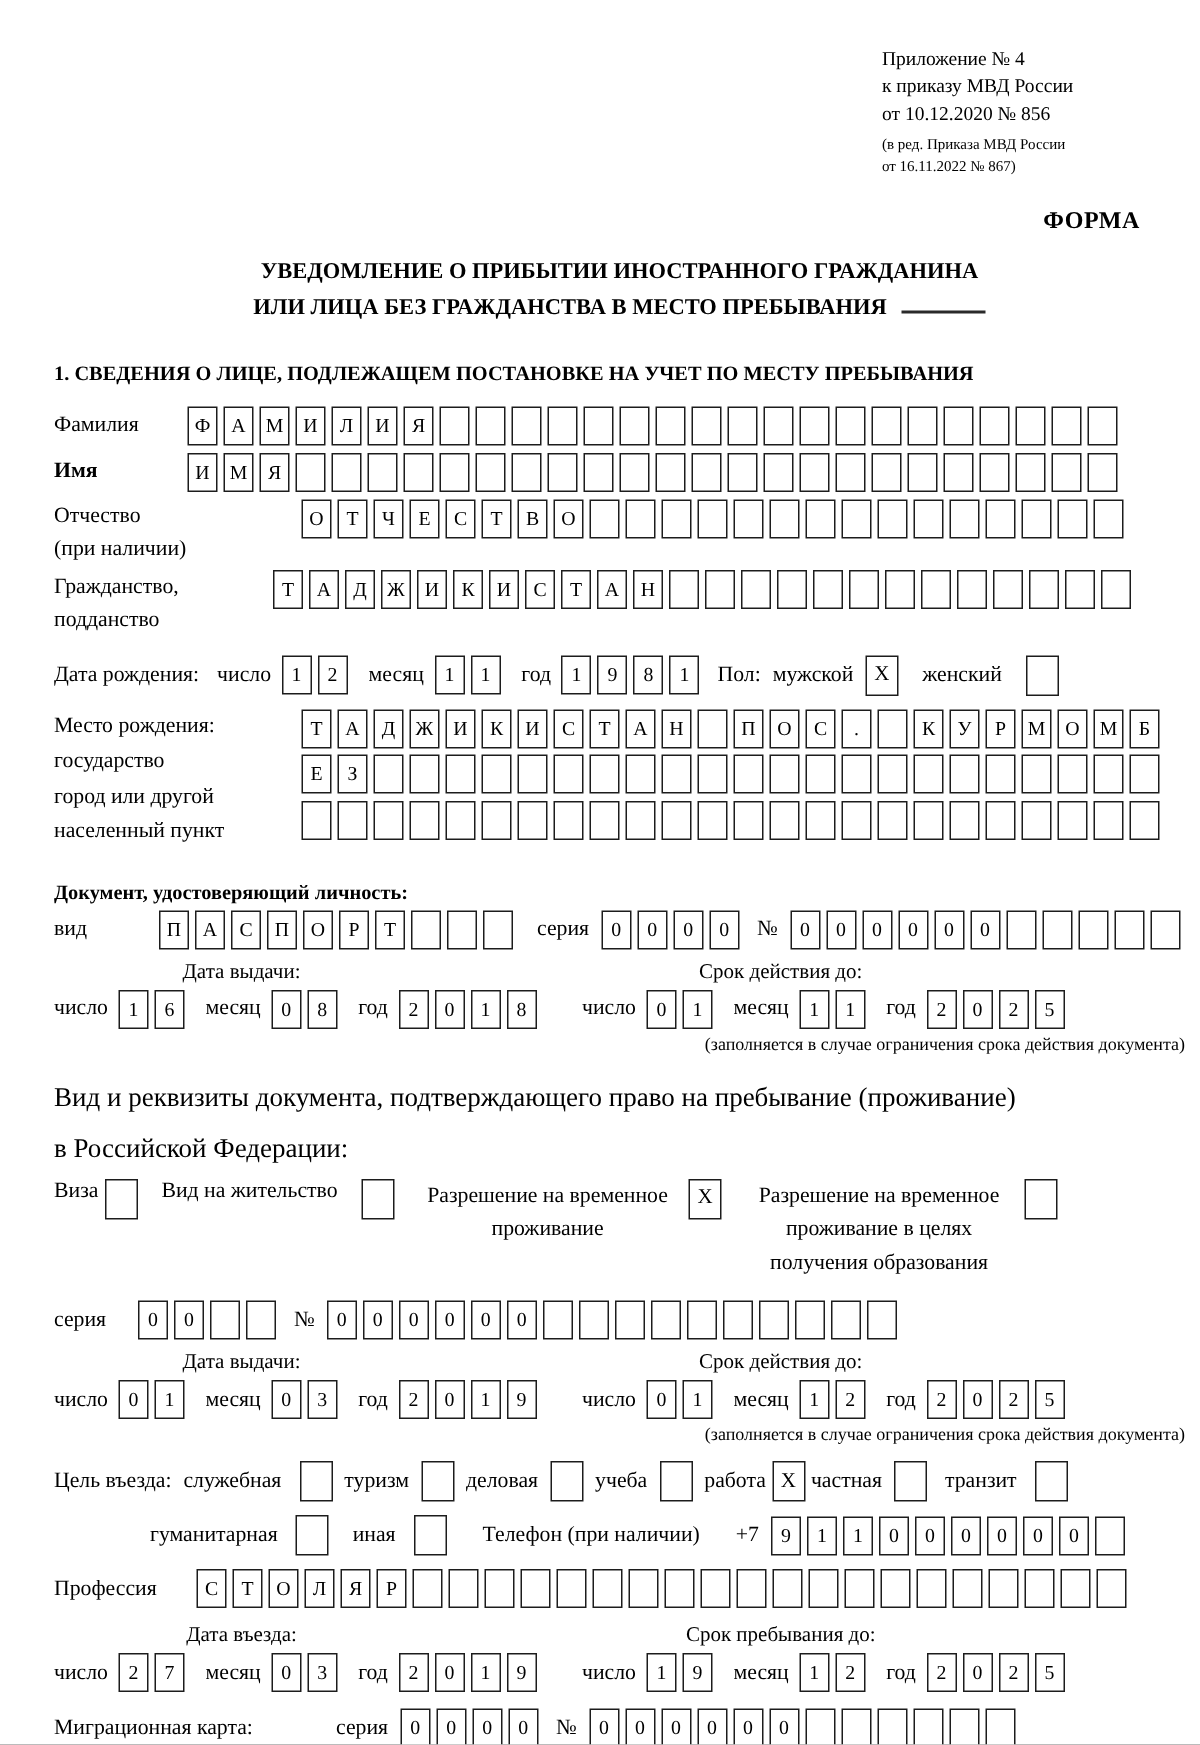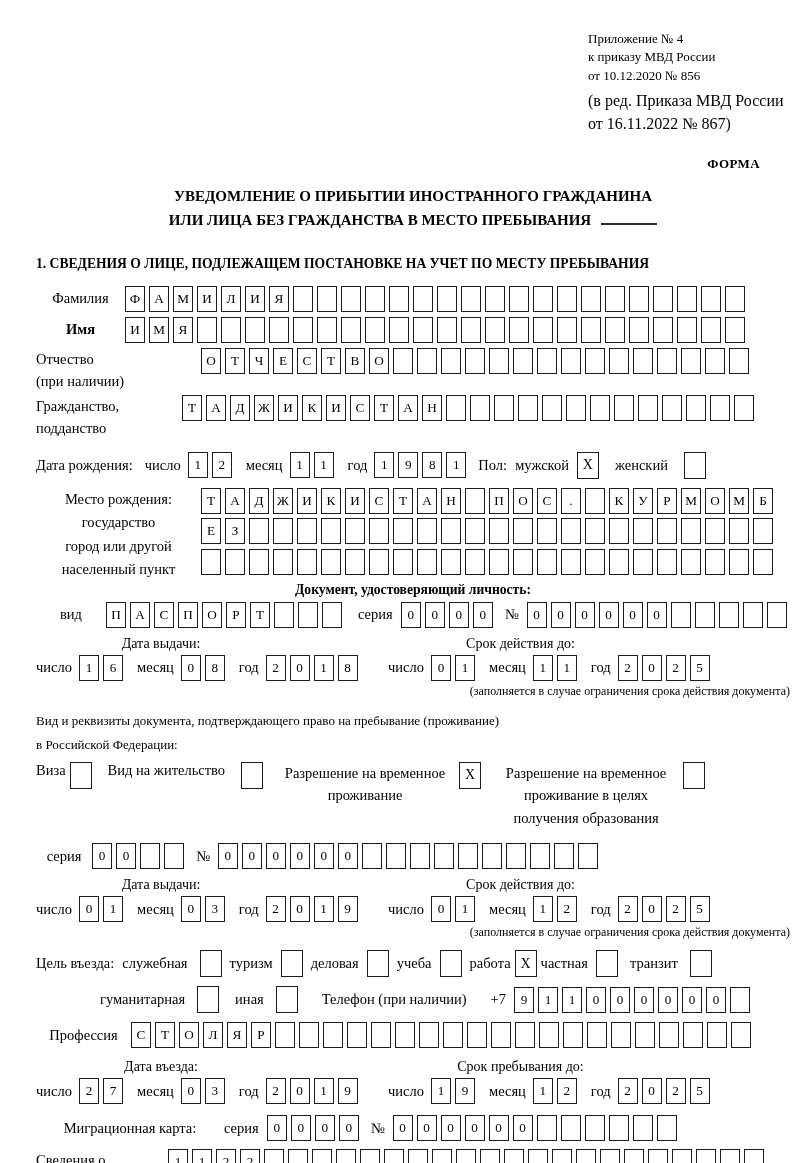--- a/index.html
+++ b/index.html
@@ -1,45 +1,45 @@
 <!DOCTYPE html>
 <html><head>
 <meta charset="utf-8">
 <style>
   html,body{margin:0;padding:0;background:#888;}
   .page{position:relative;width:800px;height:1163px;background:#fff;color:#000;
         font-family:"Liberation Serif",serif;box-sizing:border-box;
         padding:30px 10px 0 36px;overflow:hidden;}
   .appendix{margin-left:552px;font-size:13px;line-height:1.42;}
-  .edition{margin-left:552px;font-size:16px;line-height:1.42;margin-top:5px;}
-  .forma{font-weight:bold;text-align:right;padding-right:30px;font-size:13px;margin-top:20px;letter-spacing:.4px;}
+  .edition{margin-left:552px;font-size:10px;line-height:1.42;margin-top:5px;}
+  .forma{font-weight:bold;text-align:right;padding-right:30px;font-size:16px;margin-top:20px;letter-spacing:.4px;}
   .title{text-align:center;font-weight:bold;font-size:15px;margin-top:12px;line-height:1.6;}
   .uline{display:inline-block;width:56px;border-bottom:2px solid #2a2a2a;height:.9em;margin-left:10px;}
   .sec{font-weight:bold;font-size:13.6px;margin-top:24px;margin-bottom:14px;}
   .row{display:flex;align-items:center;margin-top:5px;font-size:14.5px;}
   .row.top{align-items:flex-start;}
-  .lbl{flex:0 0 auto;text-align:center;}
+  .lbl{flex:0 0 auto;}
   .lblcol{flex:0 0 auto;line-height:1.55;}
   .cells{display:inline-flex;flex:0 0 auto;}
   .cell{width:20px;height:26px;border:1.5px solid #1c1c1c;margin-right:4px;display:inline-flex;
         align-items:center;justify-content:center;font-size:13.2px;box-sizing:border-box;flex:0 0 auto;background:#fff;}
   .cb{width:22px;height:27px;border:1.5px solid #1c1c1c;display:inline-flex;align-items:center;
       justify-content:center;font-size:14px;box-sizing:border-box;flex:0 0 auto;background:#fff;}
   .stack{display:flex;flex-direction:column;}
   .stack .cells{margin-top:4.5px;}
-  .center-bold{font-weight:bold;text-align:center;font-size:13.6px;margin-top:0;}
+  .center-bold{font-weight:bold;font-size:13.6px;margin-top:20px;}
   .date-pair{display:flex;margin-top:8px;font-size:14.5px;}
   .date-col{display:flex;flex-direction:column;}
   .date-col.left{width:352px;justify-content:center;}
   .date-head{text-align:center;font-size:14px;margin-bottom:3px;}
   .date-fields{display:flex;align-items:center;}
   .dl{margin-right:7px;}
   .dl.mid{margin-left:10px;}
   .note{font-size:12px;margin-top:3px;margin-left:auto;width:440px;text-align:right;}
-  .para{font-size:13px;line-height:1.9;margin-top:10px;}
+  .para{font-size:18px;line-height:1.9;margin-top:10px;}
   .optlines{text-align:center;line-height:1.55;font-size:14.5px;}
   .gap8{margin-left:8px;} .gap12{margin-left:12px;} .gap16{margin-left:16px;} .gap24{margin-left:24px;}
 </style>
 </head>
 <body>
 
 <div class="page">
 
   <div class="appendix">
     <div>Приложение № 4</div>
@@ -207,21 +207,21 @@
         <span class="cell">8</span>
         <span class="cell">1</span>
       </span>
     <span class="gap8">Пол:</span>
     <span class="gap8">мужской</span>
     <span class="cb gap8">X</span>
     <span class="gap16">женский</span>
     <span class="cb gap16"></span>
   </div>
 
-  <div class="row top" style="margin-top:9px;text-align:center;">
+  <div class="row top" style="margin-top:9px;">
     <span class="lblcol" style="width:165px;line-height:1.62;">
       <div>Место рождения:</div>
       <div>государство</div>
       <div>город или другой</div>
       <div>населенный пункт</div>
     </span>
     <span class="stack">
       <span class="cells" style="margin-top:0;">
           <span class="cell">Т</span>
           <span class="cell">А</span>

